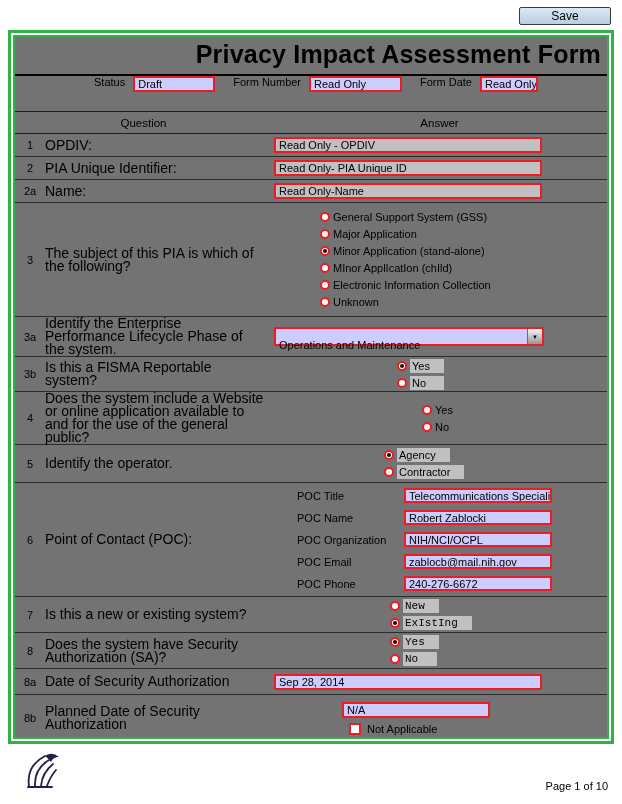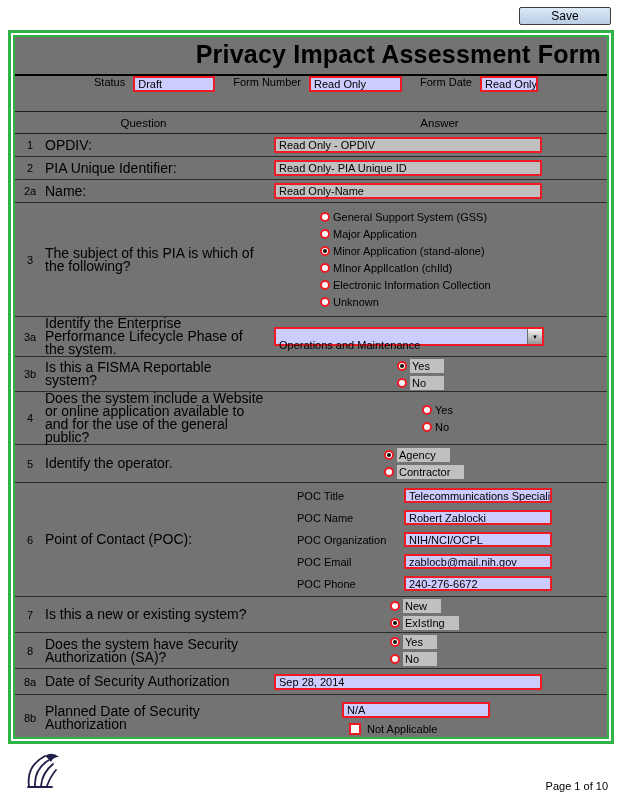--- a/index.html
+++ b/index.html
@@ -84,21 +84,21 @@
     flex:none; margin-right:3px; cursor:pointer;
   }
   .radio.checked::after { content:""; width:4px; height:4px; border-radius:50%; background:#111; }
   .opt-label { white-space:nowrap; }
   .opt-label.graybg { background:#c0c0c0; padding:1px 14px 1px 2px; min-width:34px; }
 
   .ind-q3 { margin-left:48px; }
   .ind-q3b { margin-left:125px; }
   .ind-q4 { margin-left:150px; }
   .ind-q5 { margin-left:112px; }
-  .ind-q78 { margin-left:118px; }
+  .ind-q78 { margin-left:118px;font-family:Liberation Mono, monospace; }
 
   
   .dropdown {
     display:flex; align-items:stretch; background:#ccccff;
     border:2px solid #ed1c24; height:19px; width:270px; margin-left:2px;
     font-size:11px; cursor:pointer;
   }
   .dd-text { flex:1; padding:10px 0 0 3px; }
   .dd-btn {
     width:15px; background:linear-gradient(#f5f5f5,#969696);

